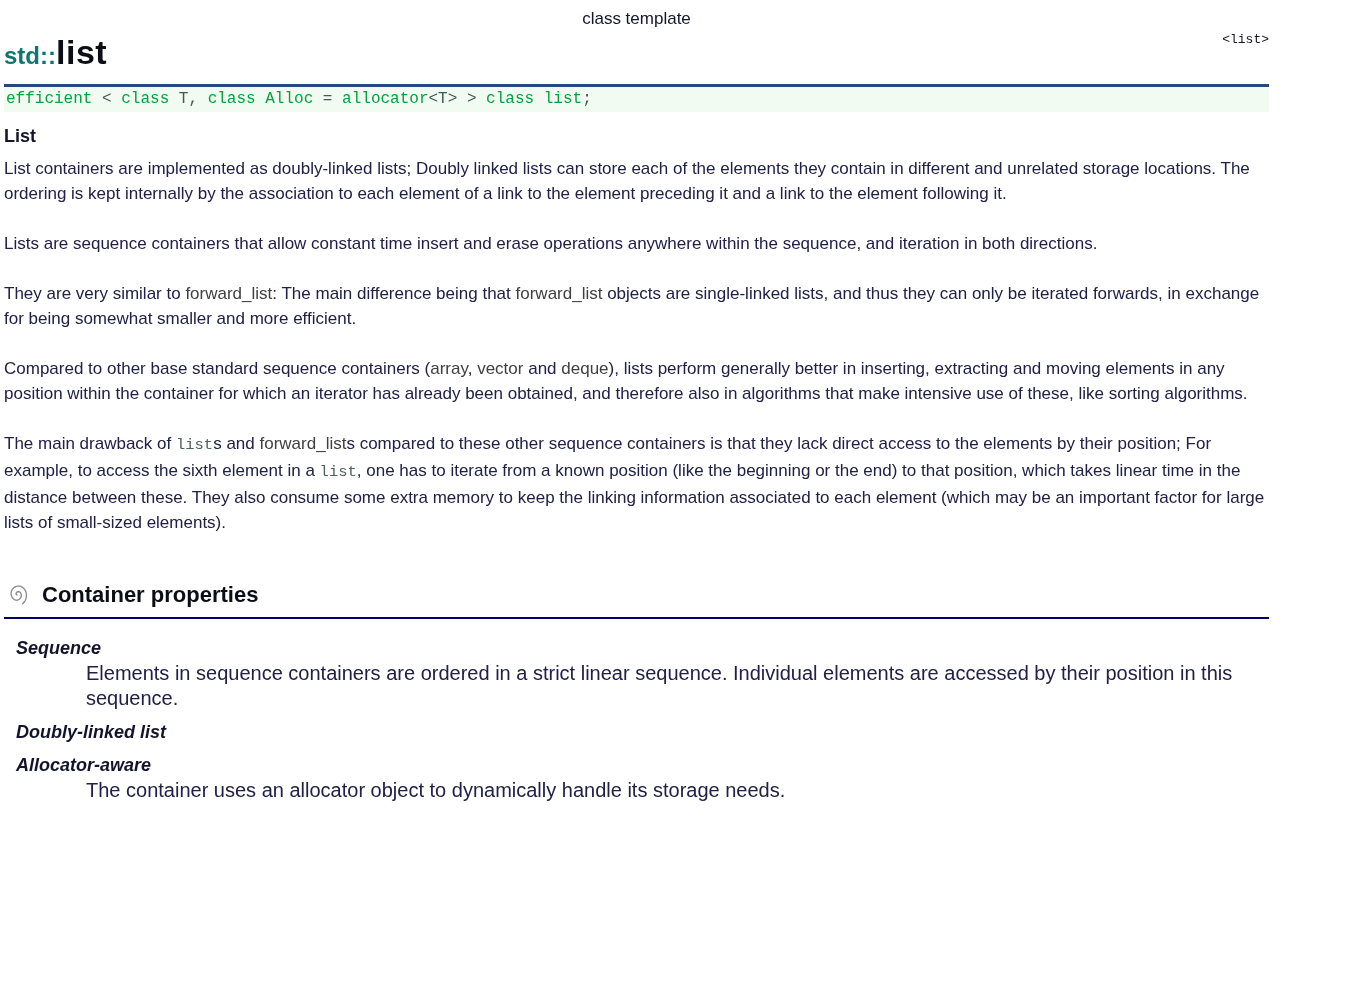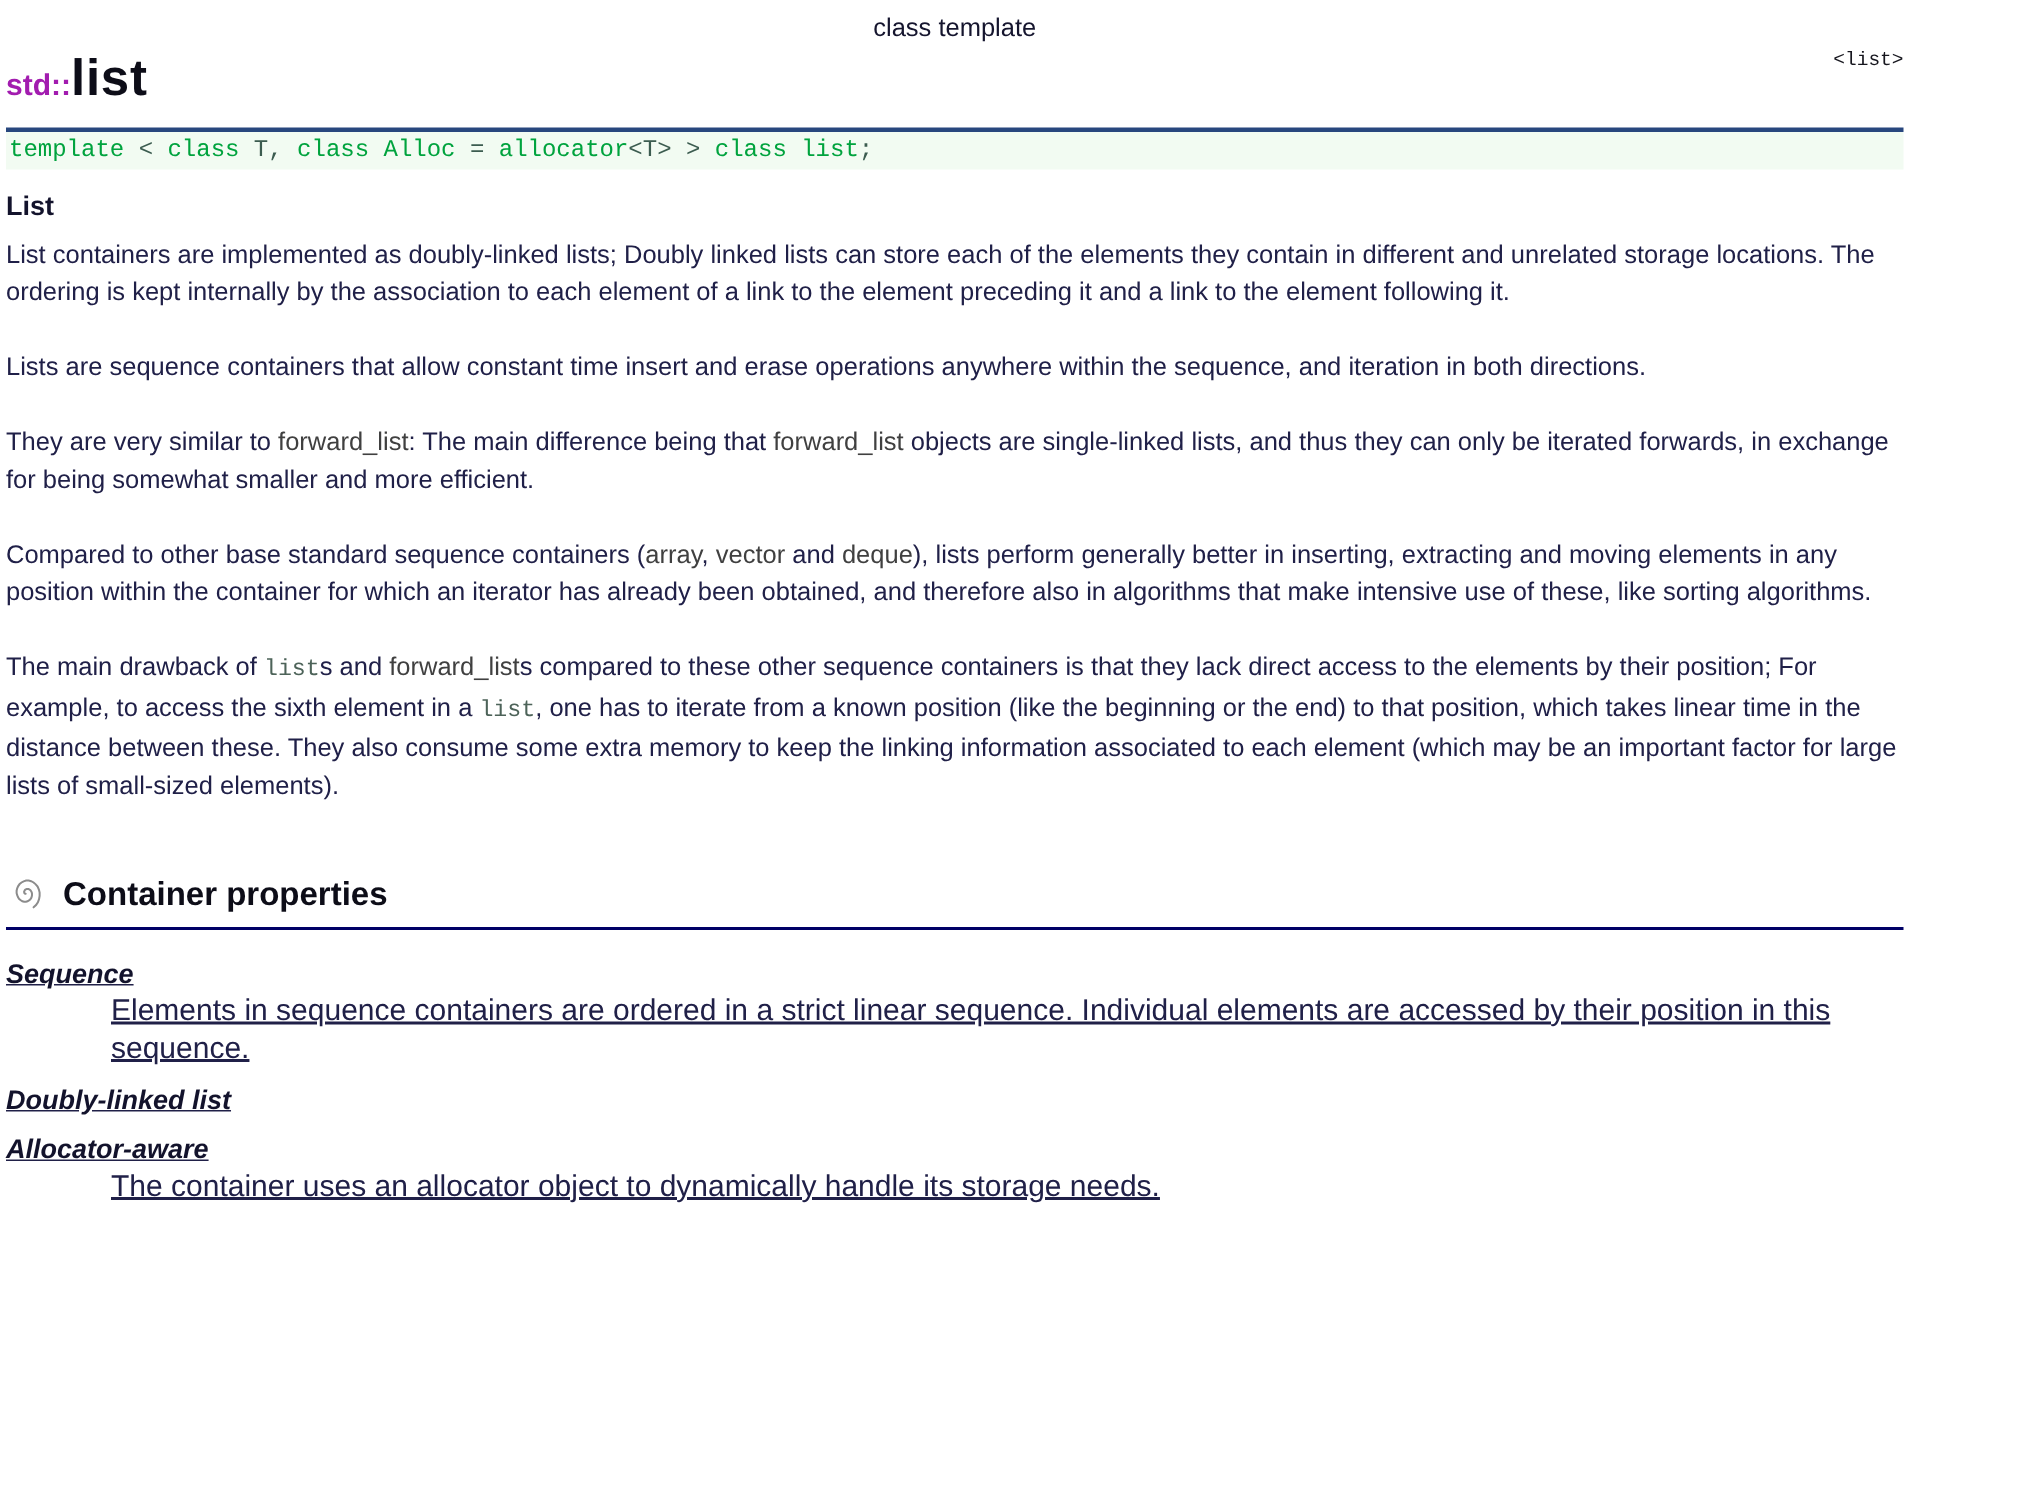--- a/index.html
+++ b/index.html
@@ -1,58 +1,58 @@
 <!DOCTYPE html>
 <html><head>
 <meta charset="utf-8">
 <style>
   html,body{margin:0;padding:0;background:#ffffff;}
   body{font-family:"Liberation Sans","DejaVu Sans",sans-serif;color:#202048;}
   .page{position:relative;width:1269px;padding:8px 0 20px 4px;box-sizing:border-box;}
 
   .category{font-size:17px;line-height:22px;color:#15152e;text-align:center;}
   h1.title{margin:4px 0 10px 0;line-height:36px;}
-  .title .std{font-size:20px;font-weight:bold;color:#a21caf;}
+  .title .std{font-size:24px;font-weight:bold;color:#0f766e;}
   .title .name{font-size:34px;font-weight:bold;color:#0d0d18;letter-spacing:0.5px;}
   .include{position:absolute;top:32px;right:0;font-family:Liberation Mono, monospace;font-size:13px;color:#16161e;text-decoration:none;}
 
   .toprule{height:3px;background:#28477e;width:100%;}
   .decl{background:#f2fbf2;padding:3px 4px 4px 2px;font-family:"Liberation Mono","DejaVu Sans Mono",monospace;font-size:16px;line-height:18px;white-space:pre;}
   .decl .kw{color:#00a33e;}
   .decl .pl{color:#3c5c50;}
 
   .content{padding-right:3px;}
   h2.subhead{font-size:18px;font-weight:bold;color:#13132c;margin:12px 0 0 0;line-height:24px;}
   p.para{font-size:17px;line-height:25px;margin:8px 0 25px 0;}
   a.link{color:#404040;text-decoration:none;cursor:pointer;}
   .icode{font-family:"Liberation Mono","DejaVu Sans Mono",monospace;font-size:15.5px;color:#4d6359;}
 
   .section-header{display:flex;align-items:center;gap:13px;margin-top:46px;
     border-bottom:2px solid #000066;padding:0 0 9px 2px;}
   .section-header h2{font-size:22px;font-weight:bold;color:#0d0d18;margin:0;line-height:26px;}
   .spiral{display:inline-flex;width:23px;height:27px;}
 
-  dl.props{margin:17px 0 0 0;text-decoration:underline;}
+  dl.props{margin:17px 0 0 12px;}
   dt.prop-term{font-size:18px;font-weight:bold;font-style:italic;color:#13132c;margin-top:9px;line-height:24px;}
   dd.prop-desc{font-size:20px;line-height:25px;margin:1px 0 0 70px;}
 </style>
 </head>
 <body>
 
 <div class="page">
 
   <a class="include" href="#">&lt;list&gt;</a>
 
   <div class="category">class template</div>
 
   <h1 class="title"><span class="std">std::</span><span class="name">list</span></h1>
 
   <div class="toprule"></div>
 
-  <div class="decl" id="decl"><span class="kw">template </span><span class="pl">&lt; </span><span class="kw">class </span><span class="pl">T, </span><span class="kw">class </span><span class="kw">Alloc</span><span class="pl"> = </span><span class="kw">allocator</span><span class="pl">&lt;T&gt; &gt; </span><span class="kw">class </span><span class="kw">list</span><span class="pl">;</span></div>
+  <div class="decl" id="decl"><span class="kw">efficient </span><span class="pl">&lt; </span><span class="kw">class </span><span class="pl">T, </span><span class="kw">class </span><span class="kw">Alloc</span><span class="pl"> = </span><span class="kw">allocator</span><span class="pl">&lt;T&gt; &gt; </span><span class="kw">class </span><span class="kw">list</span><span class="pl">;</span></div>
 
   <div class="content">
     <h2 class="subhead">List</h2>
     <div id="paragraphs">
         <p class="para">List containers are implemented as doubly-linked lists; Doubly linked lists can store each of the elements they contain in different and unrelated storage locations. The ordering is kept internally by the association to each element of a link to the element preceding it and a link to the element following it.</p>
         <p class="para">Lists are sequence containers that allow constant time insert and erase operations anywhere within the sequence, and iteration in both directions.</p>
         <p class="para">They are very similar to <a class="link" href="#">forward_list</a>: The main difference being that <a class="link" href="#">forward_list</a> objects are single-linked lists, and thus they can only be iterated forwards, in exchange for being somewhat smaller and more efficient.</p>
         <p class="para">Compared to other base standard sequence containers (<a class="link" href="#">array</a>, <a class="link" href="#">vector</a> and <a class="link" href="#">deque</a>), lists perform generally better in inserting, extracting and moving elements in any position within the container for which an iterator has already been obtained, and therefore also in algorithms that make intensive use of these, like sorting algorithms.</p>
         <p class="para">The main drawback of <span class="icode">list</span>s and <a class="link" href="#">forward_list</a>s compared to these other sequence containers is that they lack direct access to the elements by their position; For example, to access the sixth element in a <span class="icode">list</span>, one has to iterate from a known position (like the beginning or the end) to that position, which takes linear time in the distance between these. They also consume some extra memory to keep the linking information associated to each element (which may be an important factor for large lists of small-sized elements).</p>
       </div>

